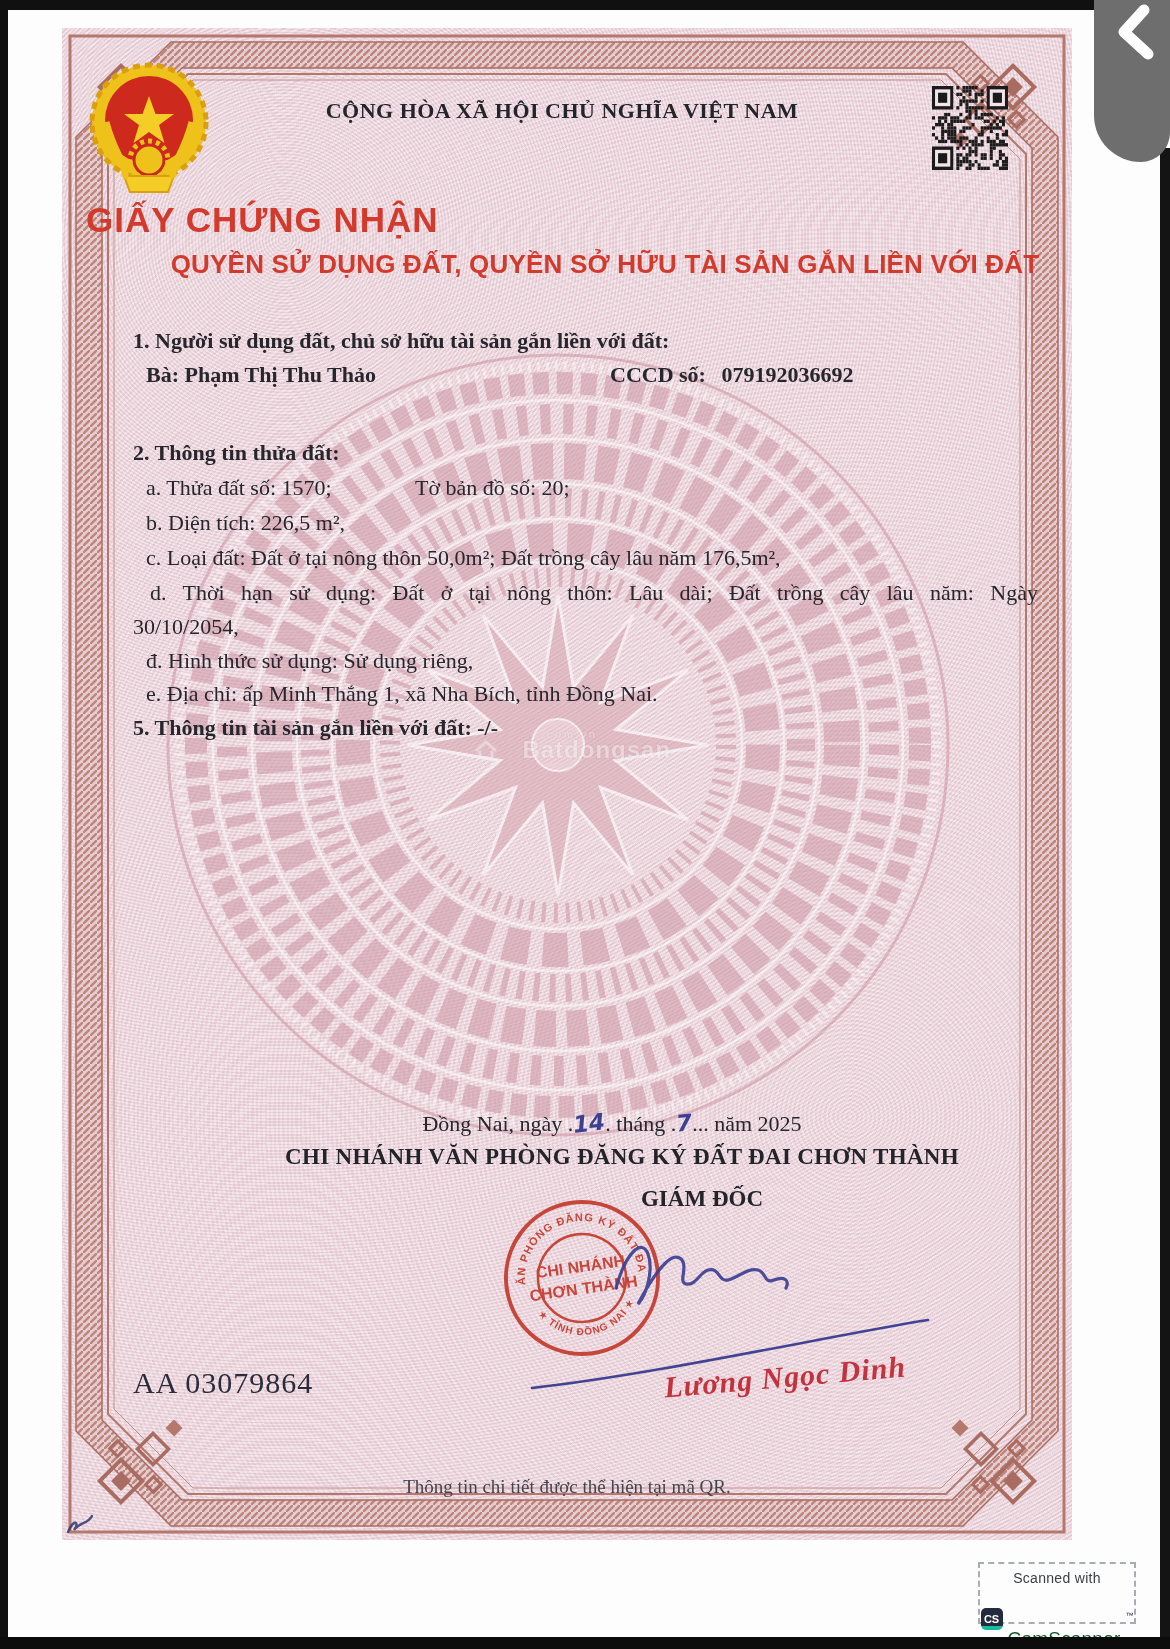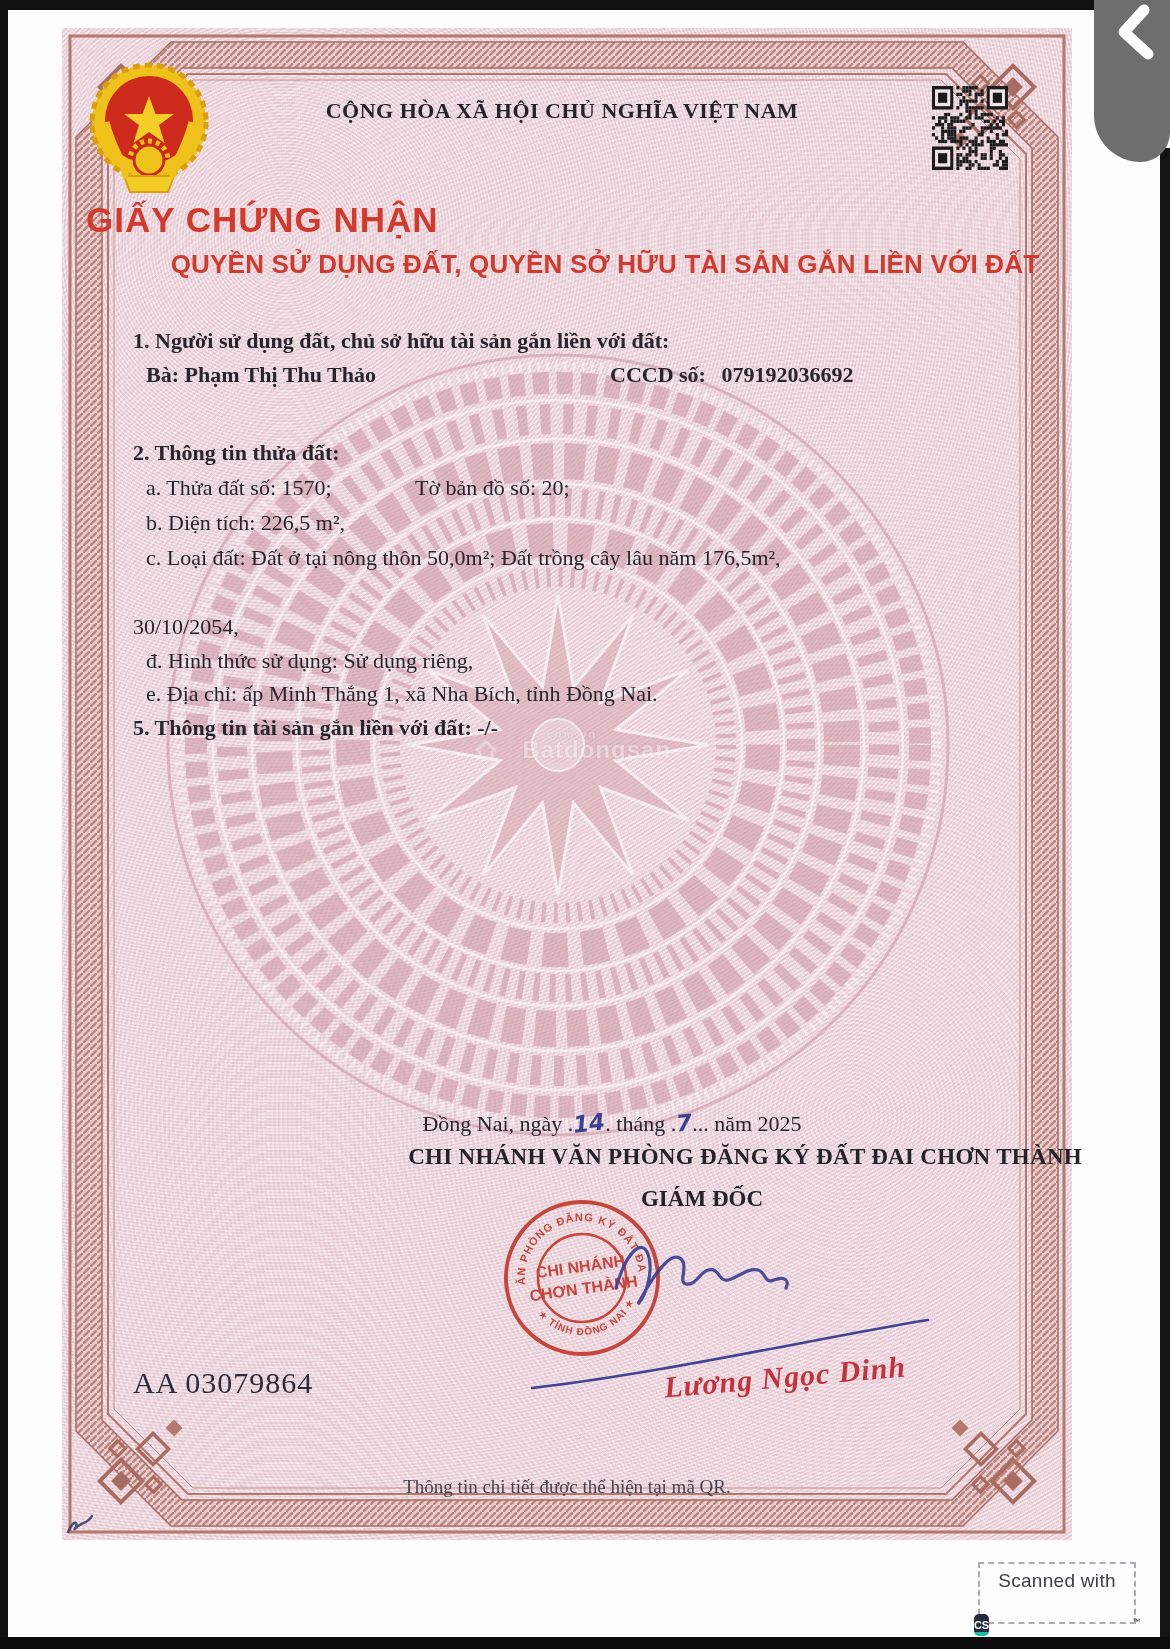--- a/index.html
+++ b/index.html
@@ -46,21 +46,21 @@
              font-size:26px;letter-spacing:.2px;padding-left:38px;}
 
   .ln{position:absolute;font-size:22px;color:#26262c;z-index:4;white-space:nowrap;}
   .b{font-weight:bold;}
   .just{white-space:normal;text-align:justify;text-align-last:justify;}
 
   .date-line{position:absolute;left:200px;top:1082px;width:700px;text-align:center;
              font-size:22px;color:#26262c;z-index:4;}
   .hand{font-family:"DejaVu Sans","Liberation Sans",sans-serif;font-style:italic;font-weight:bold;
         font-size:23px;display:inline-block;transform:rotate(-6deg);}
-  .office-line{position:absolute;left:100px;top:1116px;width:920px;text-align:right;
+  .office-line{position:absolute;left:100px;top:1116px;width:920px;text-align:center;
                font-weight:bold;font-size:23px;color:#23232a;z-index:4;letter-spacing:.3px;}
   .director{position:absolute;left:200px;top:1158px;width:880px;text-align:center;
             font-weight:bold;font-size:23px;color:#23232a;z-index:4;}
 
   .stamp{position:absolute;left:438px;top:1168px;width:164px;height:164px;z-index:5;
          transform:rotate(-8deg);opacity:.92;}
   .sig{position:absolute;left:540px;top:1190px;z-index:6;}
   .flourish{position:absolute;left:466px;top:1288px;z-index:6;}
   .signer-name{position:absolute;left:558px;top:1332px;width:330px;text-align:center;z-index:6;
                font-style:italic;font-weight:bold;font-size:30px;letter-spacing:1px;
@@ -68,22 +68,22 @@
   .serial{position:absolute;left:71px;top:1338px;font-size:30px;color:#2c2c3c;
           letter-spacing:1px;z-index:4;}
   .footnote{position:absolute;left:0;top:1448px;width:1010px;text-align:center;
             font-size:19px;color:#43434e;z-index:4;}
   .pen-mark{position:absolute;left:2px;top:1480px;z-index:5;}
 
   
   .badge{position:absolute;left:978px;top:1562px;width:158px;height:62px;z-index:5;
          border:2px dashed #a9adb3;box-sizing:border-box;background:#fdfdfe;
          font-family:"Liberation Sans","DejaVu Sans",sans-serif;text-align:center;}
-  .badge .l1{font-size:19px;color:#3c4043;margin-top:6px;letter-spacing:.3px;}
-  .badge .l2{display:flex;align-items:center;justify-content:center;gap:15px;margin-top:2px;}
+  .badge .l1{font-size:14px;color:#3c4043;margin-top:6px;letter-spacing:.3px;}
+  .badge .l2{display:flex;align-items:center;justify-content:center;gap:5px;margin-top:2px;}
   .cs-logo{display:inline-flex;align-items:center;justify-content:center;width:22px;height:22px;
            border-radius:5px;background:linear-gradient(to top,#19bc9c 4px,#252b3e 4px);
            color:#fff;font-size:11px;font-weight:bold;}
   .cam-name{font-size:19px;font-weight:normal;color:#14532d;letter-spacing:.2px;margin-top:40px;}
   .tm{font-size:8px;color:#2e323c;vertical-align:top;margin-top:-8px;}
 </style>
 </head>
 <body>
 
 <div class="stage">
@@ -399,20 +399,21 @@
     <div class="ln b" style="left:548px;top:334px">
       <span>CCCD số:</span>
       <span style="margin-left:10px">079192036692</span>
     </div>
 
     <div class="ln b" style="left:71px;top:412px">2. Thông tin thửa đất:</div>
     <div class="ln" style="left:84px;top:447px">a. Thửa đất số: 1570;</div>
     <div class="ln" style="left:353px;top:447px">Tờ bản đồ số: 20;</div>
     <div class="ln" style="left:84px;top:482px">b. Diện tích: 226,5 m²,</div>
     <div class="ln" style="left:84px;top:517px">c. Loại đất: Đất ở tại nông thôn 50,0m²; Đất trồng cây lâu năm 176,5m²,</div>
+    <div class="ln just" style="left:71px;top:552px;width:905px;text-indent:17px">d. Thời hạn sử dụng: Đất ở tại nông thôn: Lâu dài; Đất trồng cây lâu năm: Ngày</div>
     <div class="ln" style="left:71px;top:586px">30/10/2054,</div>
     <div class="ln" style="left:84px;top:620px">đ. Hình thức sử dụng: Sử dụng riêng,</div>
     <div class="ln" style="left:84px;top:653px">e. Địa chỉ: ấp Minh Thắng 1, xã Nha Bích, tỉnh Đồng Nai.</div>
 
     <div class="ln b" style="left:71px;top:687px">5. Thông tin tài sản gắn liền với đất: -/-</div>
 
     <div class="date-line">
       <span>Đồng Nai, ngày .</span><span class="hand" style="color:#3c3f92">14</span><span>. tháng .</span><span class="hand" style="color:#3c3f92">7</span><span>... năm 2025</span>
     </div>
     <div class="office-line">CHI NHÁNH VĂN PHÒNG ĐĂNG KÝ ĐẤT ĐAI CHƠN THÀNH</div>

